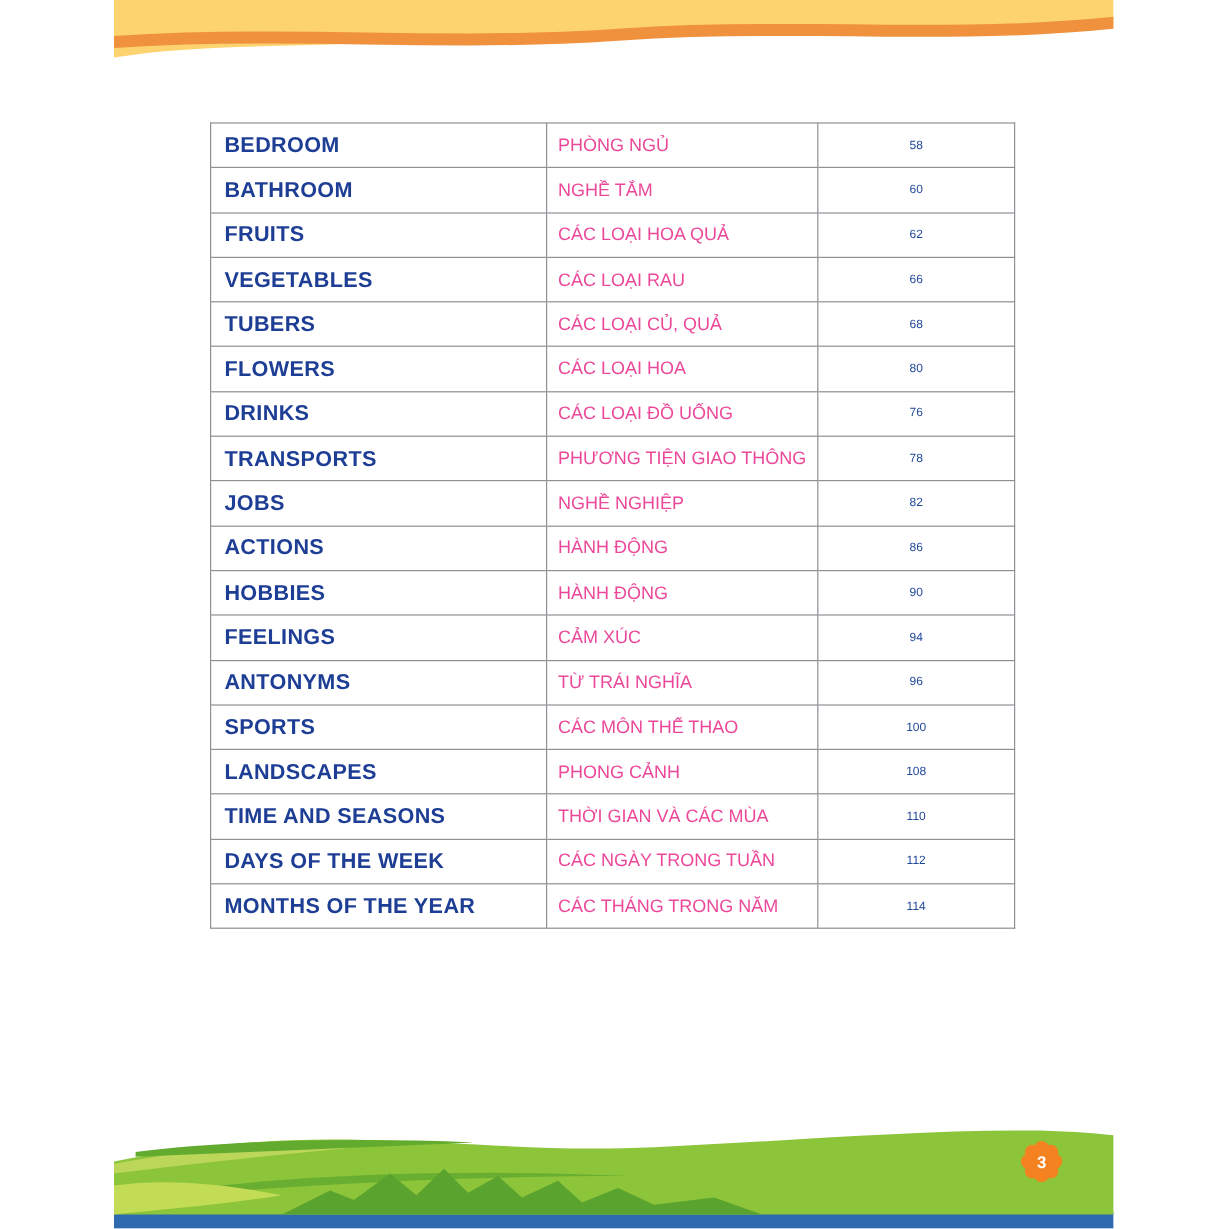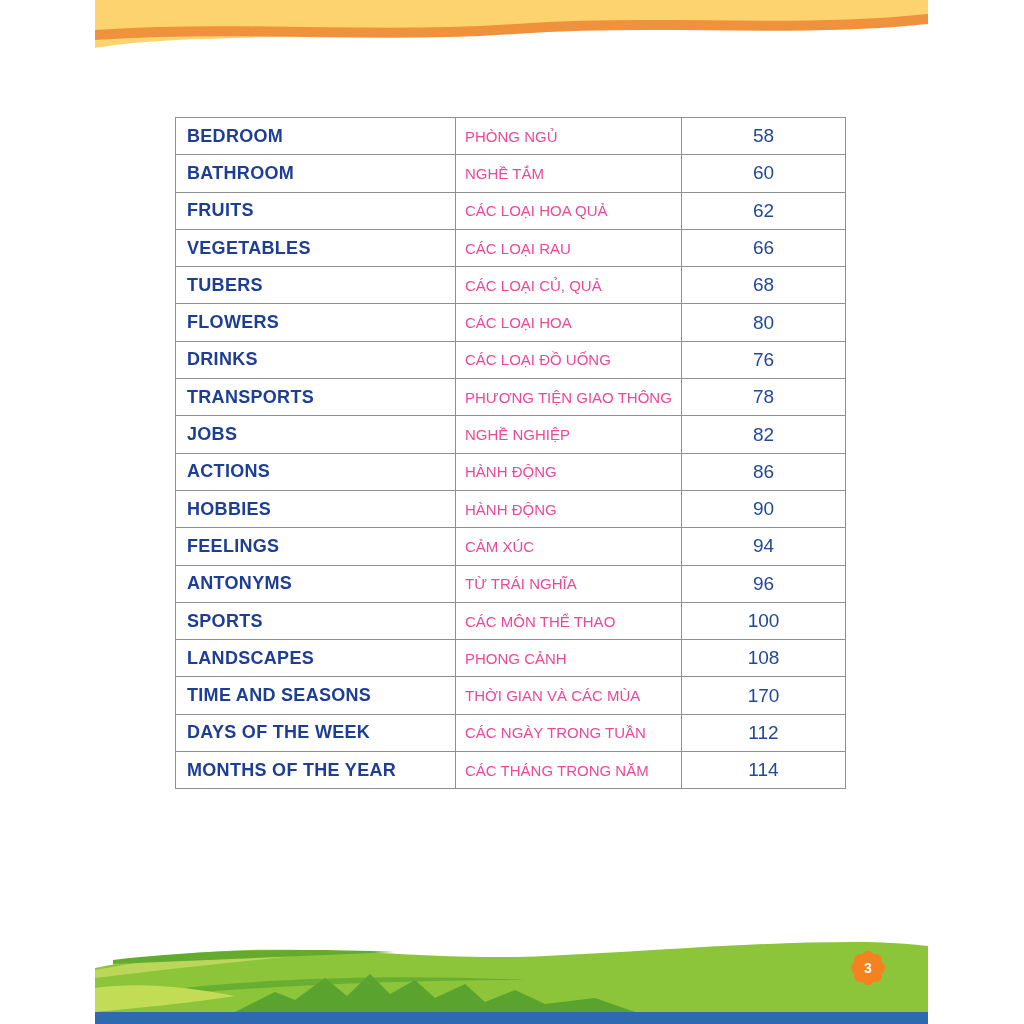--- a/index.html
+++ b/index.html
@@ -21,21 +21,21 @@
     display: block;
   }
   .bottom-band {
     position: absolute;
     left: 95px; top: 934px;
     width: 833px; height: 90px;
     display: block;
   }
   .toc-table {
     position: absolute;
-    left: 175px; top: 117px;
+    left: 175px; top: 102px;
     width: 670px;
     border-collapse: collapse;
     table-layout: fixed;
   }
   .toc-table td {
     border: 1px solid #8f9095;
     height: 37.3px;
     vertical-align: middle;
     white-space: nowrap;
   }
@@ -49,21 +49,21 @@
   }
   td.vi {
     width: 226px;
     padding-left: 9px;
     font-size: 15px;
     color: #ec4899;
   }
   td.pg {
     width: 164px;
     text-align: center;
-    font-size: 19px;
+    font-size: 10px;
     color: #20489b;
   }
   .badge {
     position: absolute;
     left: 850px; top: 950px;
     width: 36px; height: 36px;
     display: block;
   }
 </style>
 </head>
@@ -166,21 +166,21 @@
 
     <tr>
       <td class="en">LANDSCAPES</td>
       <td class="vi">PHONG CẢNH</td>
       <td class="pg">108</td>
     </tr>
 
     <tr>
       <td class="en">TIME AND SEASONS</td>
       <td class="vi">THỜI GIAN VÀ CÁC MÙA</td>
-      <td class="pg">170</td>
+      <td class="pg">110</td>
     </tr>
 
     <tr>
       <td class="en">DAYS OF THE WEEK</td>
       <td class="vi">CÁC NGÀY TRONG TUẦN</td>
       <td class="pg">112</td>
     </tr>
 
     <tr>
       <td class="en">MONTHS OF THE YEAR</td>

